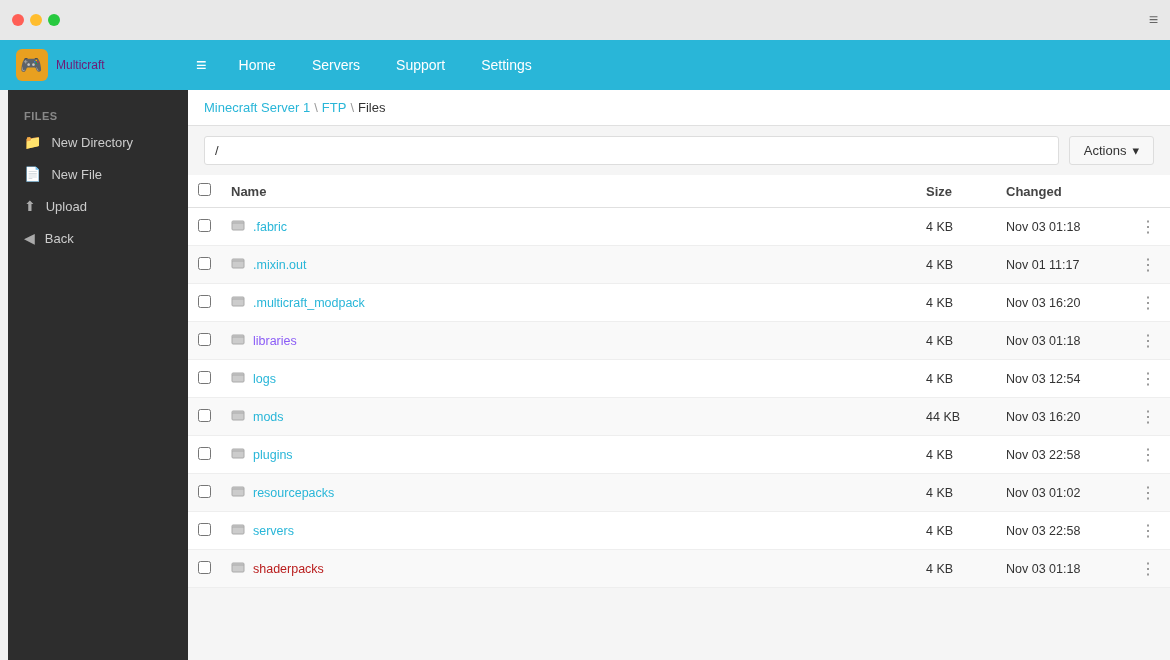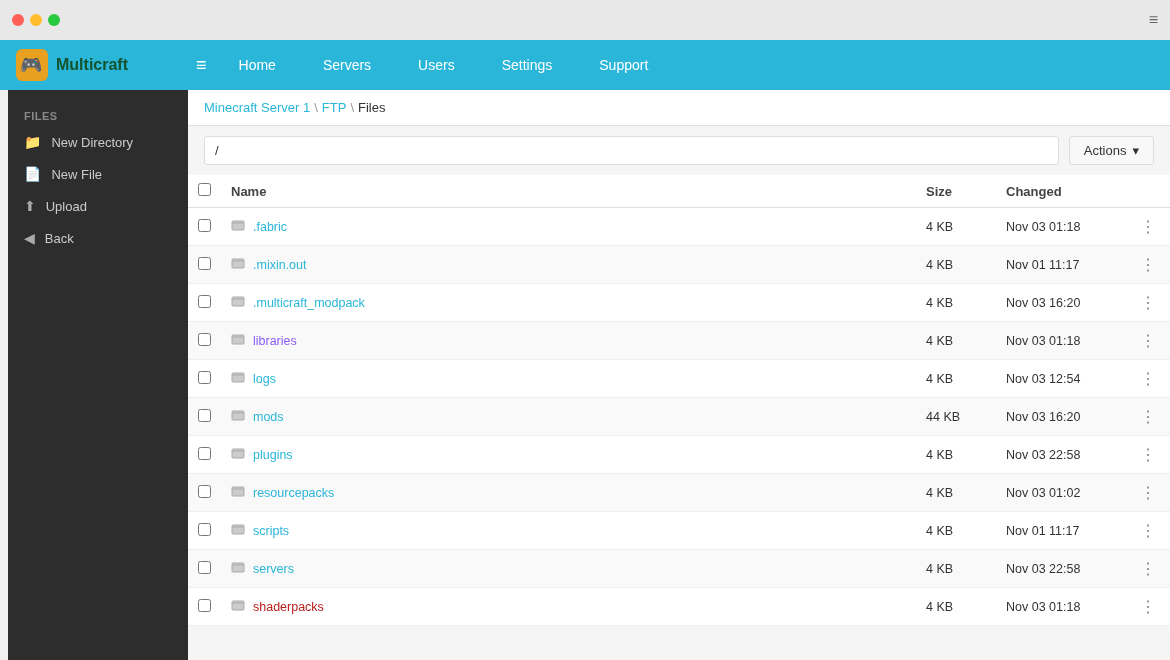--- a/index.html
+++ b/index.html
@@ -41,23 +41,23 @@
     .brand-icon {
       width: 32px;
       height: 32px;
       background: #e8a020;
       border-radius: 6px;
       display: flex;
       align-items: center;
       justify-content: center;
       font-size: 18px;
     }
-    .brand-name { color: #14532d; font-size: 16px; font-weight: 700; }
+    .brand-name { color: #701a75; font-size: 12px; font-weight: 400; }
     .topnav-toggle { color: #fff; padding: 0 16px; font-size: 18px; cursor: pointer; }
-    .topnav-links { display: flex; align-items: center; gap: 15px; }
+    .topnav-links { display: flex; align-items: center; gap: 4px; }
     .topnav-link {
       color: #fff;
       padding: 0 16px;
       height: 50px;
       display: flex;
       align-items: center;
       text-decoration: none;
       font-size: 14px;
       cursor: pointer;
     }
@@ -200,23 +200,22 @@
   <div class="topnav-brand">
     <div class="brand-icon">
       <span>🎮</span>
     </div>
     <span class="brand-name">Multicraft</span>
   </div>
   <div class="topnav-toggle">≡</div>
   <div class="topnav-links">
     <a class="topnav-link">Home</a>
     <a class="topnav-link">Servers</a>
-    <a class="topnav-link">Users</a>
+    <a class="topnav-link">Support</a>
     <a class="topnav-link">Settings</a>
-    <a class="topnav-link">Support</a>
   </div>
 </nav>
 
 <div class="layout">
 
   <aside class="sidebar">
     <div class="sidebar-section">FILES</div>
     <div class="sidebar-item">
       <span class="sidebar-icon">📁</span>
       <span>New Directory</span>
@@ -430,40 +429,20 @@
     <td class="col-check" style="text-align:center">
       <input type="checkbox" style="">
     </td>
     <td class="col-name">
       <div class="file-name-cell">
         <span class="file-icon"><svg width="14" height="14" viewBox="0 0 14 14" fill="none" xmlns="http://www.w3.org/2000/svg">
                     <rect x="1" y="3" width="12" height="9" rx="1" fill="#ccc" stroke="#aaa" stroke-width="1"></rect>
                     <path d="M1 5h12" stroke="#aaa" stroke-width="1"></path>
                     <rect x="1" y="3" width="5" height="2" rx="1" fill="#bbb"></rect>
                   </svg></span>
-        <span style="color:#29b6d8; cursor:pointer">scripts</span>
-      </div>
-    </td>
-    <td class="col-size">4 KB</td>
-    <td class="col-changed">Nov 01 11:17</td>
-    <td class="col-actions">
-      <button class="row-menu-btn">⋮</button>
-    </td>
-  </tr>
-          <tr>
-    <td class="col-check" style="text-align:center">
-      <input type="checkbox" style="">
-    </td>
-    <td class="col-name">
-      <div class="file-name-cell">
-        <span class="file-icon"><svg width="14" height="14" viewBox="0 0 14 14" fill="none" xmlns="http://www.w3.org/2000/svg">
-                    <rect x="1" y="3" width="12" height="9" rx="1" fill="#ccc" stroke="#aaa" stroke-width="1"></rect>
-                    <path d="M1 5h12" stroke="#aaa" stroke-width="1"></path>
-                    <rect x="1" y="3" width="5" height="2" rx="1" fill="#bbb"></rect>
-                  </svg></span>
         <span style="color:#29b6d8; cursor:pointer">servers</span>
       </div>
     </td>
     <td class="col-size">4 KB</td>
     <td class="col-changed">Nov 03 22:58</td>
     <td class="col-actions">
       <button class="row-menu-btn">⋮</button>
     </td>
   </tr>
           <tr>

